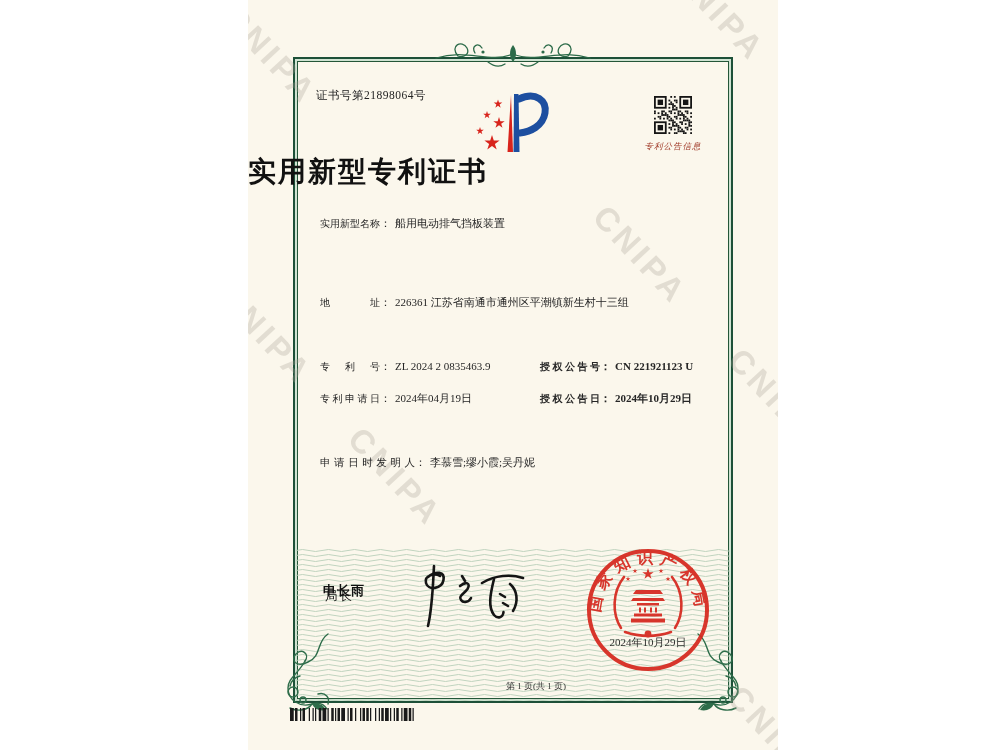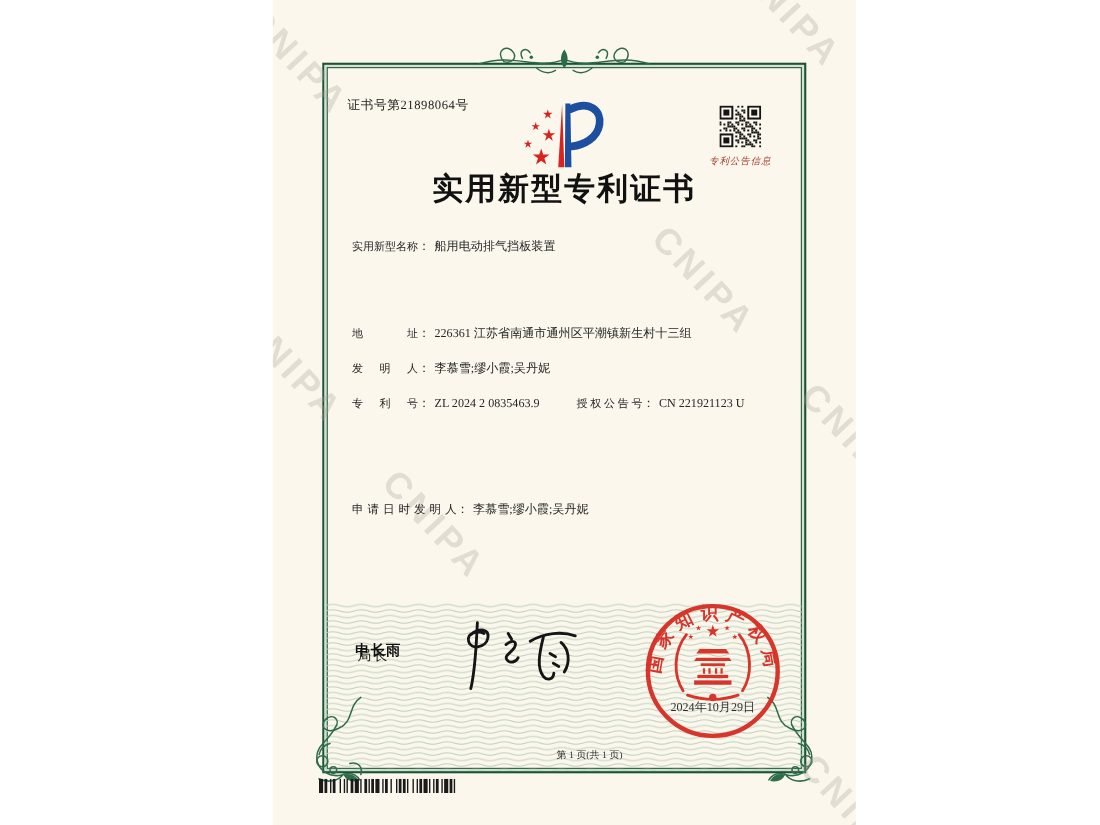--- a/index.html
+++ b/index.html
@@ -15,29 +15,29 @@
          border:2px solid #1d5038;box-sizing:border-box;}
   .frame::before{content:"";position:absolute;inset:0px;border:2px solid #cfe3d2;}
   .frame::after{content:"";position:absolute;inset:2px;border:1px solid #245638;}
   .waveband{position:absolute;left:48px;top:548px;z-index:0;}
   .content{position:absolute;inset:0;z-index:2;}
   .certno{position:absolute;left:68px;top:88px;font-size:11.5px;color:#222;letter-spacing:0.5px;}
   .logo{position:absolute;left:222px;top:88px;}
   .qr{position:absolute;left:406px;top:96px;}
   .qrlabel{position:absolute;left:390px;top:141px;width:70px;text-align:center;font-size:8.5px;
            color:#a03a28;font-style:italic;letter-spacing:1px;}
-  .title{position:absolute;left:0;top:153px;width:530px;text-align:center;font-size:28px;
+  .title{position:absolute;left:0;top:153px;width:530px;text-align:left;font-size:28px;
          font-weight:bold;color:#111;letter-spacing:2px;}
   .row{position:absolute;left:0;width:530px;padding-left:72px;box-sizing:border-box;
        font-size:11px;color:#262626;white-space:nowrap;}
   .lbl{display:inline-block;width:60px;font-size:10px;text-align:justify;text-align-last:justify;
        vertical-align:baseline;}
   .lbl.long{width:95px;font-size:10.5px;}
   .colon{margin-right:4px;}
-  .grp2{position:absolute;left:276px;top:0;}
+  .grp2{position:absolute;left:292px;top:0;font-weight:bold;}
   .statement{position:absolute;left:56px;top:503px;width:420px;font-size:10.5px;line-height:18.5px;
              font-style:italic;color:#333;letter-spacing:0.2px;}
   .statement .l1{text-indent:18px;}
   .signer-title{position:absolute;left:77px;top:588px;font-size:12.5px;font-weight:normal;color:#111;
                 font-family:"Liberation Sans","DejaVu Sans",sans-serif;letter-spacing:2px;}
   .signer-name{position:absolute;left:75px;top:582px;font-size:13px;font-weight:bold;color:#111;
                font-family:"Liberation Sans","DejaVu Sans",sans-serif;letter-spacing:1px;}
   .sig{position:absolute;left:150px;top:563px;}
   .seal{position:absolute;left:336px;top:546px;opacity:0.93;}
   .footer{position:absolute;left:45px;top:680px;width:486px;text-align:center;font-size:9px;color:#333;}
@@ -252,27 +252,30 @@
       <div class="qrlabel">专利公告信息</div>
 
       <div class="title">实用新型专利证书</div>
 
       <div class="row" style="top:216px">
         <span class="lbl">实用新型名称</span><span class="colon">：</span><span>船用电动排气挡板装置</span>
       </div>
       <div class="row" style="top:295px">
         <span class="lbl">地址</span><span class="colon">：</span><span>226361 江苏省南通市通州区平潮镇新生村十三组</span>
       </div>
-      <div class="row" style="top:327px">
-        <span class="lbl">发明人</span><span class="colon">：</span><span>李慕雪;缪小霞;吴丹妮</span>
-      </div>
       <div class="row" style="top:359px">
         <span class="lbl">专利号</span><span class="colon">：</span><span>ZL 2024 2 0835463.9</span>
         <span class="grp2">
           <span class="lbl">授权公告号</span><span class="colon">：</span><span>CN 221921123 U</span>
+        </span>
+      </div>
+      <div class="row" style="top:391px">
+        <span class="lbl">专利申请日</span><span class="colon">：</span><span>2024年04月19日</span>
+        <span class="grp2">
+          <span class="lbl">授权公告日</span><span class="colon">：</span><span>2024年10月29日</span>
         </span>
       </div>
       <div class="row" style="top:455px">
         <span class="lbl long">申请日时发明人</span><span class="colon">：</span><span>李慕雪;缪小霞;吴丹妮</span>
       </div>
 
 
       <div class="signer-title">局长</div>
       <div class="signer-name">申长雨</div>
       <svg class="sig" width="140" height="70" viewBox="0 0 140 70">

